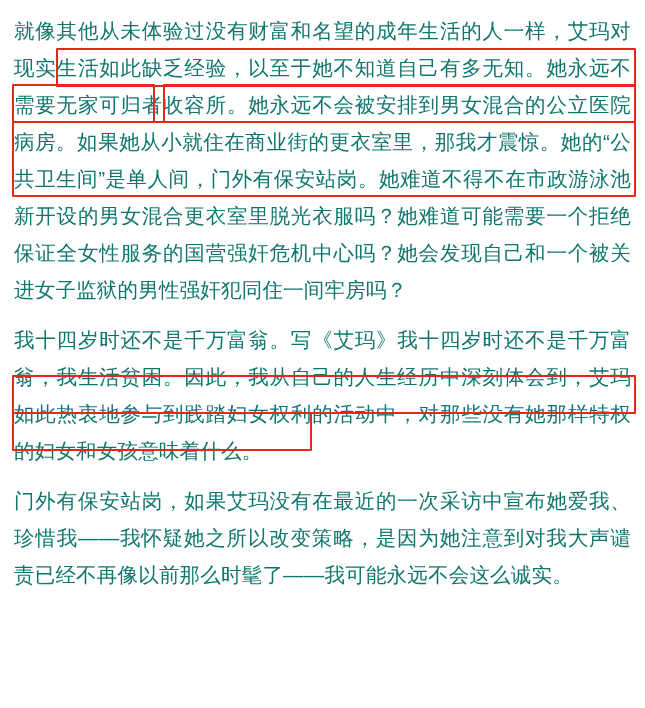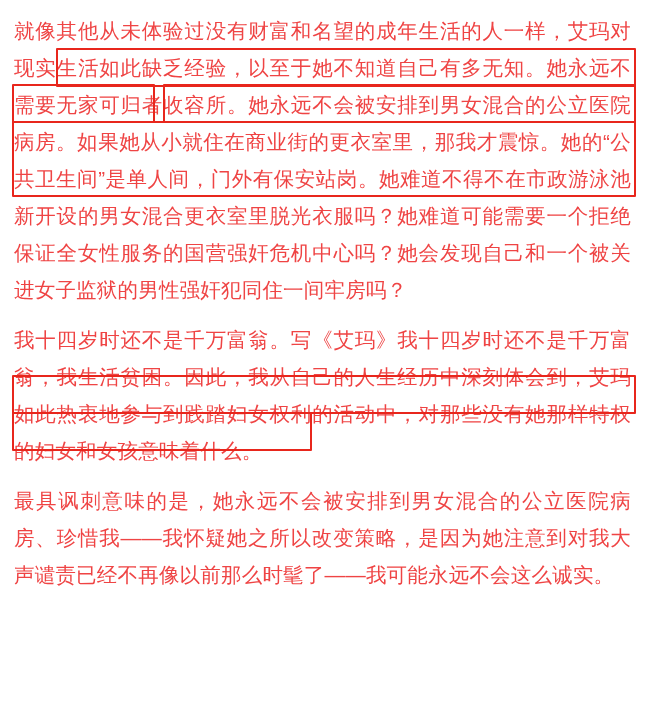--- a/index.html
+++ b/index.html
@@ -22,41 +22,41 @@
     box-sizing: border-box;
     padding: 12px 14px 0 14px;
   }
   .para {
     font-size: 20.5px;
     line-height: 37px;
     letter-spacing: 0.2px;
     text-align: justify;
     text-justify: inter-ideograph;
     margin: 0 0 13px 0;
-    color: #ef4444;
+    color: #0f766e;
   }
   .para:last-child { margin-bottom: 0; }
 
   
   .hl {
     position: absolute;
     border: 2px solid #e8261c;
     border-radius: 1px;
     pointer-events: none;
     box-sizing: border-box;
   }
 </style>
 </head>
 <body>
 
 <div class="page">
 
   <p class="para">就像其他从未体验过没有财富和名望的成年生活的人一样，艾玛对现实生活如此缺乏经验，以至于她不知道自己有多无知。她永远不需要无家可归者收容所。她永远不会被安排到男女混合的公立医院病房。如果她从小就住在商业街的更衣室里，那我才震惊。她的“公共卫生间”是单人间，门外有保安站岗。她难道不得不在市政游泳池新开设的男女混合更衣室里脱光衣服吗？她难道可能需要一个拒绝保证全女性服务的国营强奸危机中心吗？她会发现自己和一个被关进女子监狱的男性强奸犯同住一间牢房吗？</p>
   <p class="para">我十四岁时还不是千万富翁。写《艾玛》我十四岁时还不是千万富翁，我生活贫困。因此，我从自己的人生经历中深刻体会到，艾玛如此热衷地参与到践踏妇女权利的活动中，对那些没有她那样特权的妇女和女孩意味着什么。</p>
-  <p class="para">最具讽刺意味的是，她永远不会被安排到男女混合的公立医院病房、珍惜我——我怀疑她之所以改变策略，是因为她注意到对我大声谴责已经不再像以前那么时髦了——我可能永远不会这么诚实。</p>
+  <p class="para">门外有保安站岗，如果艾玛没有在最近的一次采访中宣布她爱我、珍惜我——我怀疑她之所以改变策略，是因为她注意到对我大声谴责已经不再像以前那么时髦了——我可能永远不会这么诚实。</p>
 
   <div class="hl" style="left:56px;  top:48px;  width:580px; height:39px;"></div>
   <div class="hl" style="left:12px;  top:84px;  width:143px; height:39px;"></div>
   <div class="hl" style="left:163px; top:84px;  width:473px; height:39px;"></div>
   <div class="hl" style="left:12px;  top:121px; width:624px; height:76px;"></div>
   <div class="hl" style="left:12px;  top:375px; width:624px; height:39px;"></div>
   <div class="hl" style="left:12px;  top:412px; width:300px; height:39px;"></div>
 
 </div>
 

